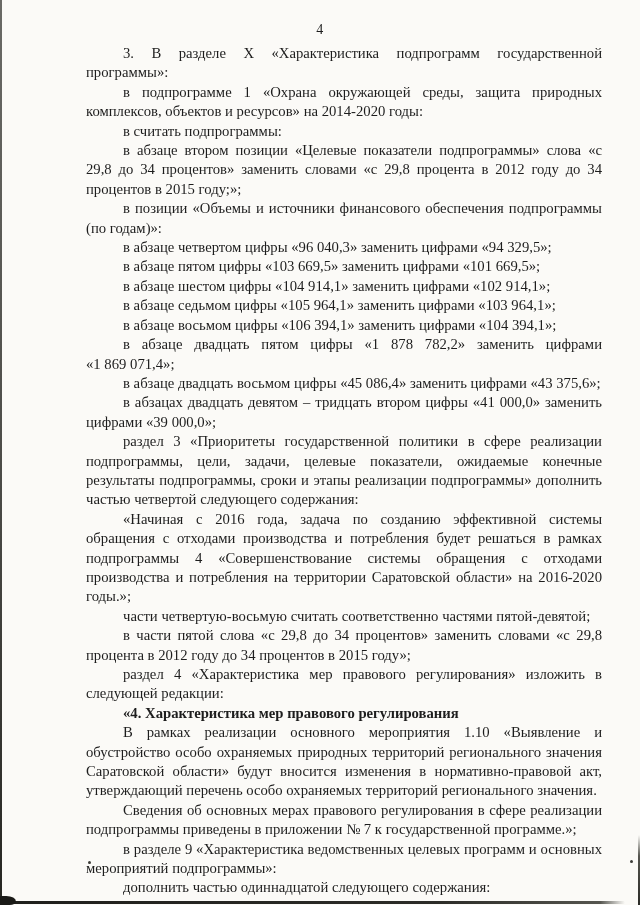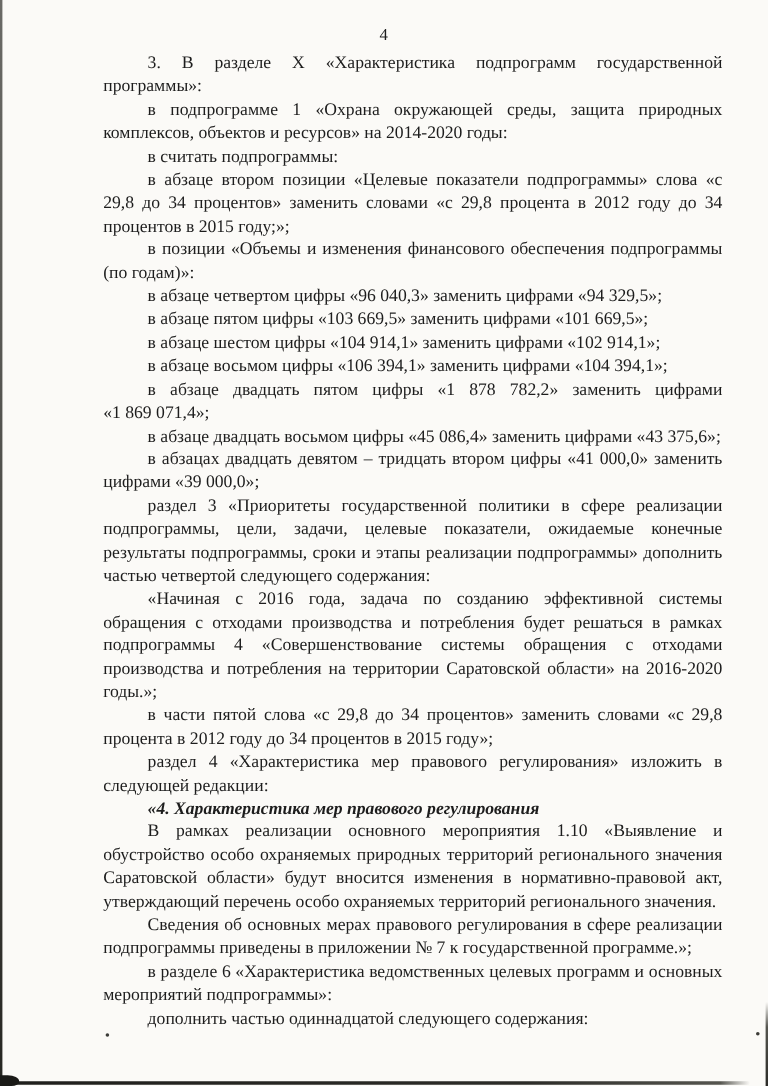--- a/index.html
+++ b/index.html
@@ -26,21 +26,20 @@
     font-size: 14.7px;
     line-height: 19.4px;
     text-align: justify;
   }
   .content p {
     margin: 0;
     text-indent: 37px;
   }
   .content p.heading-bold {
     font-weight: bold;
-    font-style: italic;
   }
   
   .scan-edge-left {
     position: absolute;
     left: 0; top: 0;
     width: 2px; height: 100%;
     background: linear-gradient(to bottom, #6a6a66 0%, #4a4a46 55%, #262622 100%);
   }
   .scan-edge-bottom {
     position: absolute;
@@ -74,36 +73,38 @@
 </head>
 <body>
 
 <div class="page-number">4</div>
 
 <div class="content">
   <p>3. В разделе X «Характеристика подпрограмм государственной программы»:</p>
   <p>в подпрограмме 1 «Охрана окружающей среды, защита природных комплексов, объектов и ресурсов» на 2014-2020 годы:</p>
   <p>в считать подпрограммы:</p>
   <p>в абзаце втором позиции «Целевые показатели подпрограммы» слова «с 29,8 до 34 процентов» заменить словами «с 29,8 процента в 2012 году до 34 процентов в 2015 году;»;</p>
-  <p>в позиции «Объемы и изменения финансового обеспечения подпрограммы (по годам)»:</p>
+  <p>в позиции «Объемы и источники финансового обеспечения подпрограммы (по годам)»:</p>
   <p>в абзаце четвертом цифры «96&nbsp;040,3» заменить цифрами «94&nbsp;329,5»;</p>
   <p>в абзаце пятом цифры «103&nbsp;669,5» заменить цифрами «101&nbsp;669,5»;</p>
   <p>в абзаце шестом цифры «104&nbsp;914,1» заменить цифрами «102&nbsp;914,1»;</p>
+  <p>в абзаце седьмом цифры «105&nbsp;964,1» заменить цифрами «103&nbsp;964,1»;</p>
   <p>в абзаце восьмом цифры «106&nbsp;394,1» заменить цифрами «104&nbsp;394,1»;</p>
   <p>в абзаце двадцать пятом цифры «1&nbsp;878&nbsp;782,2» заменить цифрами «1&nbsp;869&nbsp;071,4»;</p>
   <p>в абзаце двадцать восьмом цифры «45&nbsp;086,4» заменить цифрами «43&nbsp;375,6»;</p>
   <p>в абзацах двадцать девятом – тридцать втором цифры «41&nbsp;000,0» заменить цифрами «39&nbsp;000,0»;</p>
   <p>раздел 3 «Приоритеты государственной политики в сфере реализации подпрограммы, цели, задачи, целевые показатели, ожидаемые конечные результаты подпрограммы, сроки и этапы реализации подпрограммы» дополнить частью четвертой следующего содержания:</p>
   <p>«Начиная с 2016 года, задача по созданию эффективной системы обращения с отходами производства и потребления будет решаться в рамках подпрограммы 4 «Совершенствование системы обращения с отходами производства и потребления на территории Саратовской области» на 2016-2020 годы.»;</p>
+  <p>части четвертую-восьмую считать соответственно частями пятой-девятой;</p>
   <p>в части пятой слова «с 29,8 до 34 процентов» заменить словами «с 29,8 процента в 2012 году до 34 процентов в 2015 году»;</p>
   <p>раздел 4 «Характеристика мер правового регулирования» изложить в следующей редакции:</p>
   <p class="heading-bold">«4. Характеристика мер правового регулирования</p>
   <p>В рамках реализации основного мероприятия 1.10 «Выявление и обустройство особо охраняемых природных территорий регионального значения Саратовской области» будут вносится изменения в нормативно-правовой акт, утверждающий перечень особо охраняемых территорий регионального значения.</p>
   <p>Сведения об основных мерах правового регулирования в сфере реализации подпрограммы приведены в приложении № 7 к государственной программе.»;</p>
-  <p>в разделе 6 «Характеристика ведомственных целевых программ и основных мероприятий подпрограммы»:</p>
+  <p>в разделе 9 «Характеристика ведомственных целевых программ и основных мероприятий подпрограммы»:</p>
   <p>дополнить частью одиннадцатой следующего содержания:</p>
 
 </div>
 
 <div class="scan-edge-left"></div>
 <div class="scan-edge-bottom"></div>
 <div class="scan-corner-blob"></div>
 <div class="scan-edge-right-bottom"></div>
 <div class="speck speck-1"></div>
 <div class="speck speck-2"></div>

